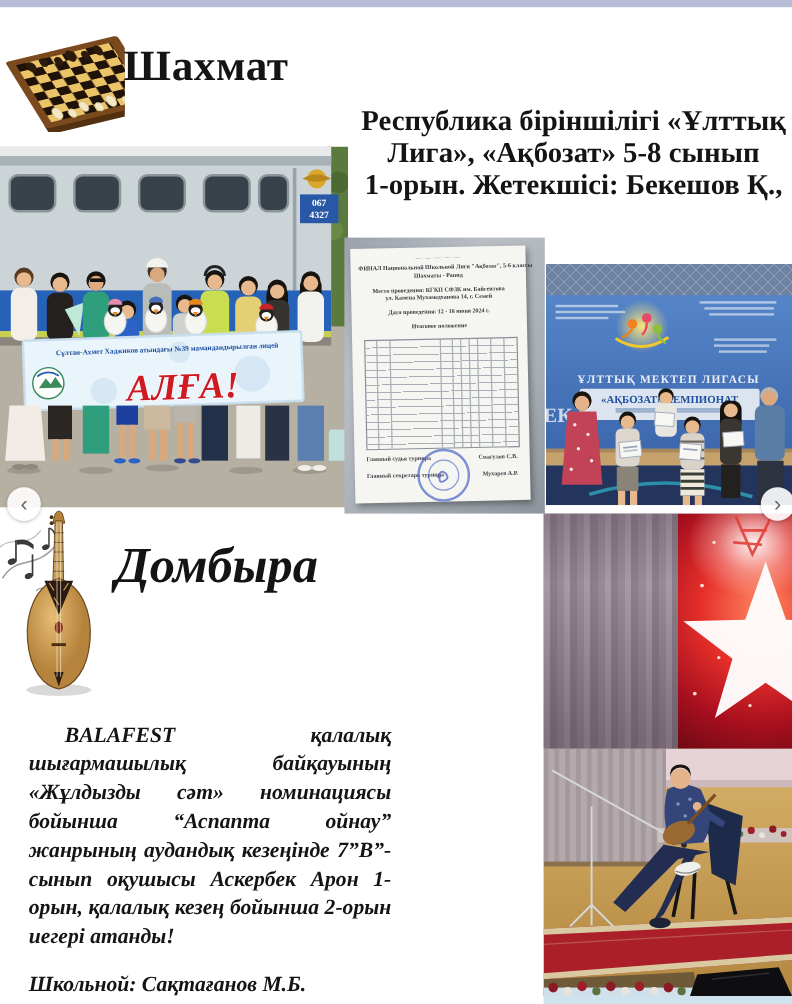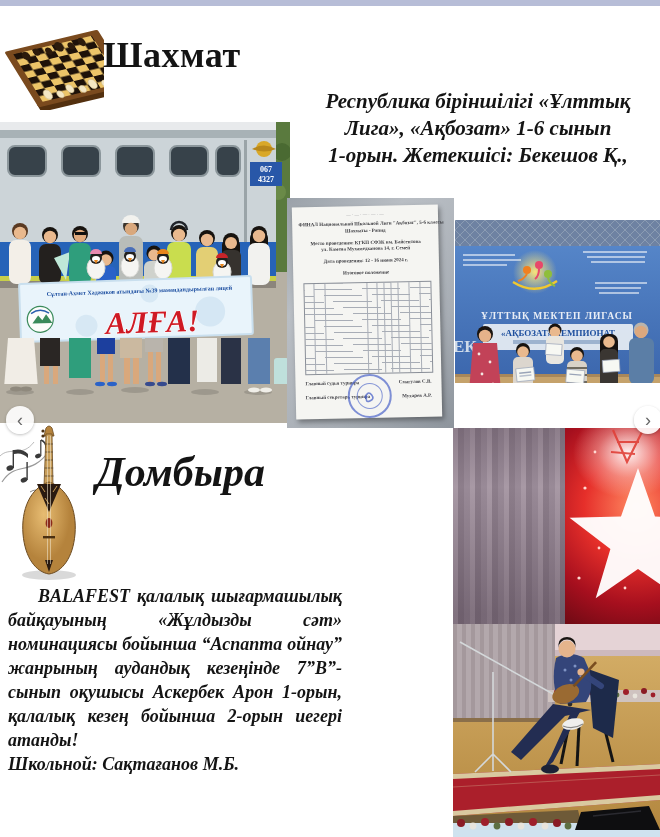--- a/index.html
+++ b/index.html
@@ -6,42 +6,42 @@
   body{
     width:660px;height:837px;position:relative;overflow:hidden;background:#ffffff;
     font-family:"Liberation Serif","DejaVu Serif",serif;color:#141414;
   }
   .abs{position:absolute;}
   .photo{position:absolute;overflow:hidden;}
   
   #top-bar{left:0;top:0;width:660px;height:6px;background:#b7bdd7;}
   #chess-title{left:103px;top:22px;font-size:36px;font-weight:bold;letter-spacing:.5px;margin-top:12px;}
   #achievement{left:300px;top:88px;width:356px;text-align:center;
-    font-size:21px;font-weight:bold;font-style:italic;line-height:27px;}
+    font-size:24px;font-weight:bold;line-height:27px;}
   
   #results-photo{left:287px;top:198px;width:167px;height:230px;
     background:linear-gradient(135deg,#9aa1a9 0%,#b9bec4 30%,#a7adb4 70%,#8d949c 100%);}
   #paper{position:absolute;left:7px;top:8px;width:146px;height:212px;background:#f5f5f2;
     transform:rotate(-1.2deg);box-shadow:2px 3px 5px rgba(0,0,0,.35);font-style:normal;}
   .doc-line{width:100%;text-align:center;color:#3a3a3f;line-height:1.35;}
   .doc-b{font-weight:bold;}
   #doc-table{position:absolute;left:10px;top:76px;width:126px;height:90px;
     border:1px solid #8a8f98;
     background:repeating-linear-gradient(to bottom,#f5f5f2 0 5.4px,#a8adb6 5.4px 6.2px);}
   .vline{position:absolute;top:0;bottom:0;width:1px;background:#a8adb6;}
   .sig-row{position:absolute;left:10px;width:126px;display:flex;justify-content:space-between;
     font-size:5px;color:#44444a;font-weight:bold;}
   #stamp{position:absolute;left:52px;top:168px;width:40px;height:40px;border-radius:50%;
     border:2px solid rgba(62,88,196,.65);display:flex;align-items:center;justify-content:center;}
   #stamp .inner{width:24px;height:24px;border-radius:50%;border:1px solid rgba(62,88,196,.6);}
   
   #dombra-title{left:96px;top:448px;font-size:42px;font-weight:bold;font-style:italic;}
   #dombra-text{left:8px;top:584px;width:334px;font-size:18px;font-weight:bold;font-style:italic;
     line-height:24px;text-align:justify;}
-  #dombra-text p{margin:0;}
+  #dombra-text p{margin:16px;}
   #dombra-text .first{text-indent:30px;}
   
   .nav-btn{position:absolute;width:28px;height:28px;border-radius:50%;background:rgba(255,255,255,.9);
     box-shadow:0 1px 3px rgba(0,0,0,.25);display:flex;align-items:center;justify-content:center;
     font-family:"Liberation Sans",sans-serif;font-size:18px;color:#666;cursor:pointer;z-index:9;}
   #prev-btn{left:6px;top:406px;}
   #next-btn{left:634px;top:406px;}
   
   #star-photo{left:453px;top:428px;width:207px;height:196px;background:#8d7e8b;}
   #star-curtain{position:absolute;left:0;top:0;width:112px;height:196px;
@@ -96,21 +96,21 @@
         <ellipse cx="81" cy="73" rx="3.4" ry="6"></ellipse>
       </g>
     </g>
   </svg>
 </div>
 
 <div id="chess-title" class="abs">Шахмат</div>
 
 <div id="achievement" class="abs">
   <div>Республика біріншілігі «Ұлттық</div>
-  <div>Лига», «Ақбозат» 1-6 сынып</div>
+  <div>Лига», «Ақбозат» 5-8 сынып</div>
   <div>1-орын.  Жетекшісі: Бекешов Қ.,</div>
 </div>
 
 <div class="photo" style="left:0;top:122px;width:290px;height:301px;text-align:center;">
   <svg width="290" height="301" viewBox="0 0 290 301">
     <rect width="290" height="301" fill="#b6b0a3"></rect>
 
     <rect x="272" y="0" width="18" height="150" fill="#5a7a3e"></rect>
     <circle cx="282" cy="30" r="9" fill="#4a6a32"></circle>
       <circle cx="278" cy="70" r="8" fill="#6a8a48"></circle>
@@ -321,21 +321,21 @@
     <div id="stamp">
       <div class="inner">
         <svg width="24" height="24" viewBox="0 0 24 24">
           <path d="M7,14 q3,-8 7,-3 q3,4 -2,6 q-5,2 -3,-5" stroke="rgba(62,88,196,.7)" stroke-width="1.6" fill="none"></path>
         </svg>
       </div>
     </div>
   </div>
 </div>
 
-<div class="photo" style="left:455px;top:220px;width:205px;height:163px;">
+<div class="photo" style="left:455px;top:220px;width:205px;height:201px;">
   <svg width="205" height="201" viewBox="0 0 205 201">
     <defs>
       <pattern id="fence" width="10" height="10" patternUnits="userSpaceOnUse">
         <path d="M0,0 L10,10 M10,0 L0,10" stroke="#93a2b8" stroke-width=".8" fill="none"></path>
       </pattern>
       <linearGradient id="bangrad" x1="0" y1="0" x2="0" y2="1">
         <stop offset="0" stop-color="#5585c8"></stop>
           <stop offset="1" stop-color="#3d68ae"></stop>
       </linearGradient>
       <radialGradient id="sungrad">

